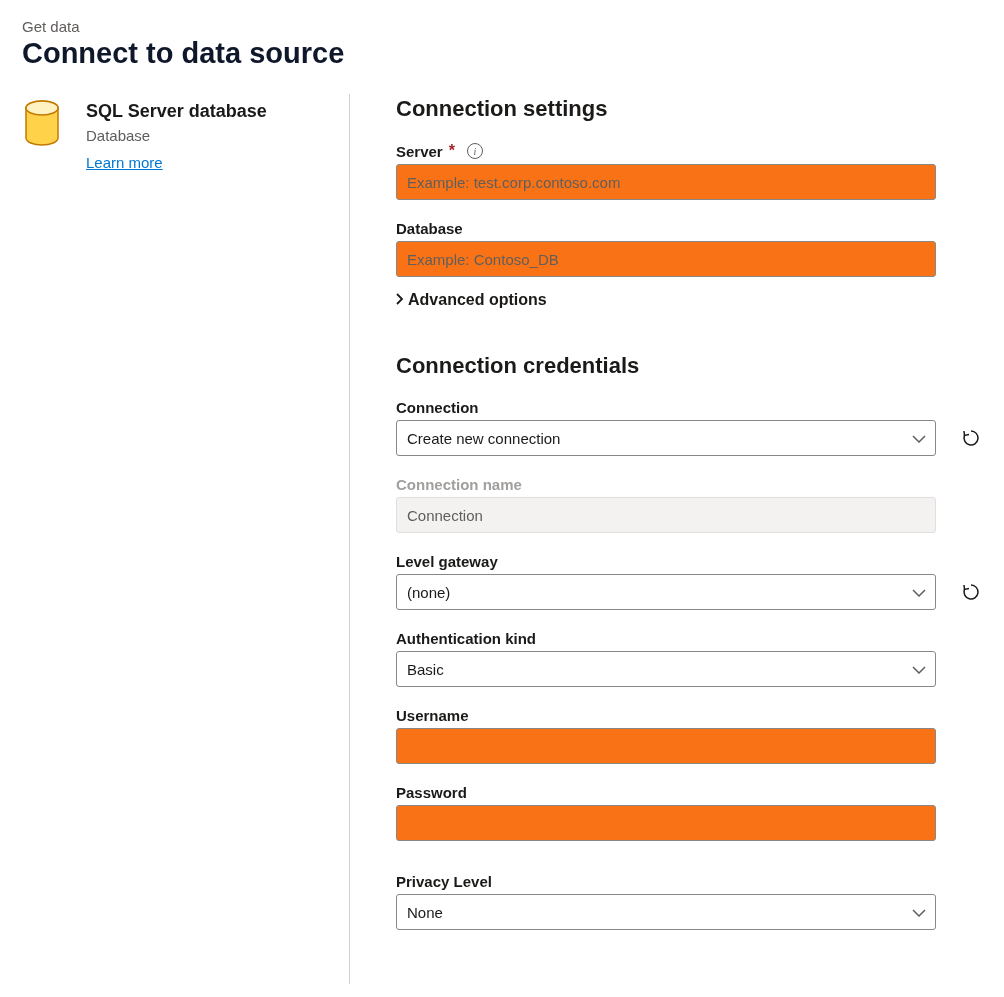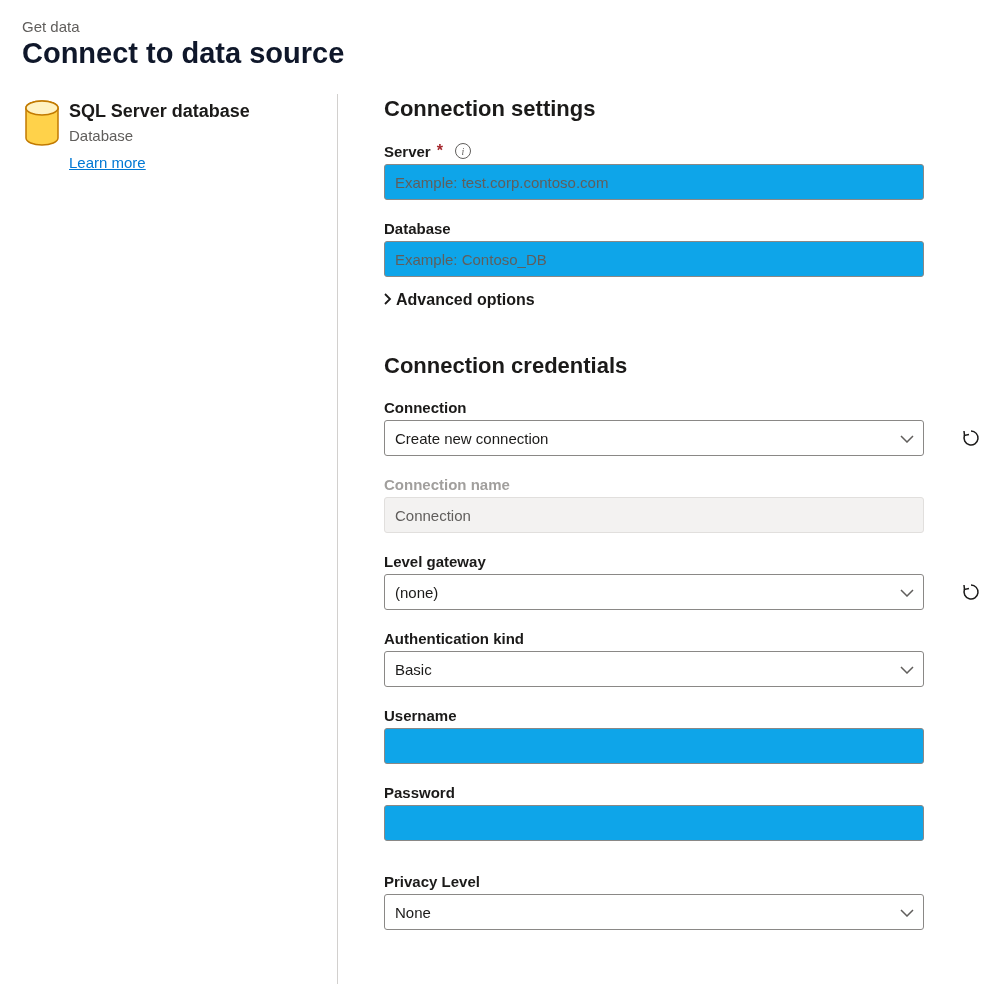--- a/index.html
+++ b/index.html
@@ -28,21 +28,21 @@
   .body {
     display: flex;
   }
   .side {
     width: 357px;
     padding-top: 6px;
     padding-right: 20px;
   }
   .side-entry {
     display: flex;
-    gap: 7px;
+    gap: 24px;
   }
   .db-icon svg { display:block; }
   .side-title {
     font-size: 18px;
     font-weight: 600;
     line-height: 1.3;
   }
   .side-sub {
     font-size: 15px;
     color: #605e5c;
@@ -98,21 +98,21 @@
   }
   input[type=text], input[type=password] {
     width: 540px;
     height: 36px;
     border: 1px solid #8a8886;
     border-radius: 3px;
     padding: 0 10px;
     font-size: 15px;
     font-family: inherit;
     color: #1b1a19;
-    background: #0ea5e9;
+    background: #f97316;
   }
   input::placeholder { color: #605e5c; }
   input.disabled {
     background: #f3f2f1;
     border-color: #e1dfdd;
     color: #a19f9d;
   }
   .select-wrap {
     position: relative;
     width: 540px;
@@ -132,21 +132,21 @@
   .chevron {
     position: absolute;
     right: 10px;
     top: 50%;
     transform: translateY(-50%);
     pointer-events: none;
   }
   .row-with-refresh {
     display: flex;
     align-items: center;
-    gap: 36px;
+    gap: 24px;
   }
   .refresh-btn {
     width: 22px; height:22px;
     display:flex; align-items:center; justify-content:center;
     cursor:pointer;
   }
   .adv {
     display:flex;
     align-items:center;
     gap:4px;

